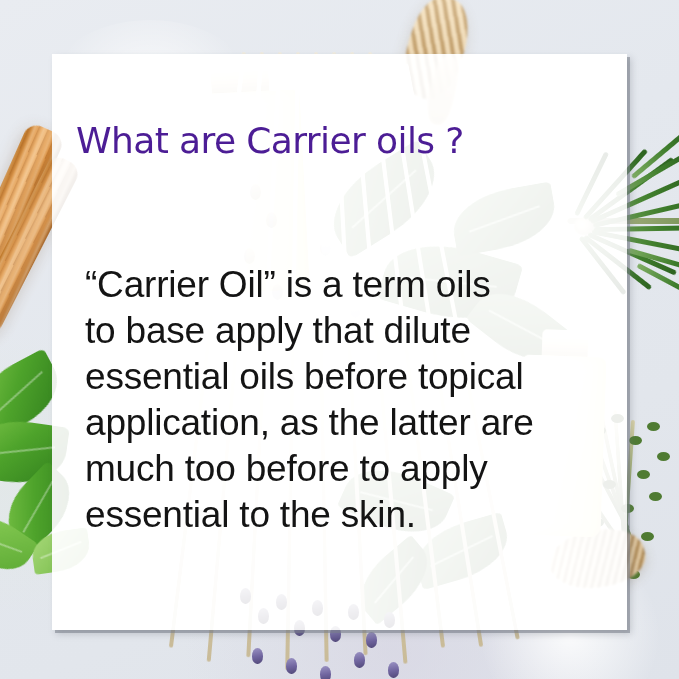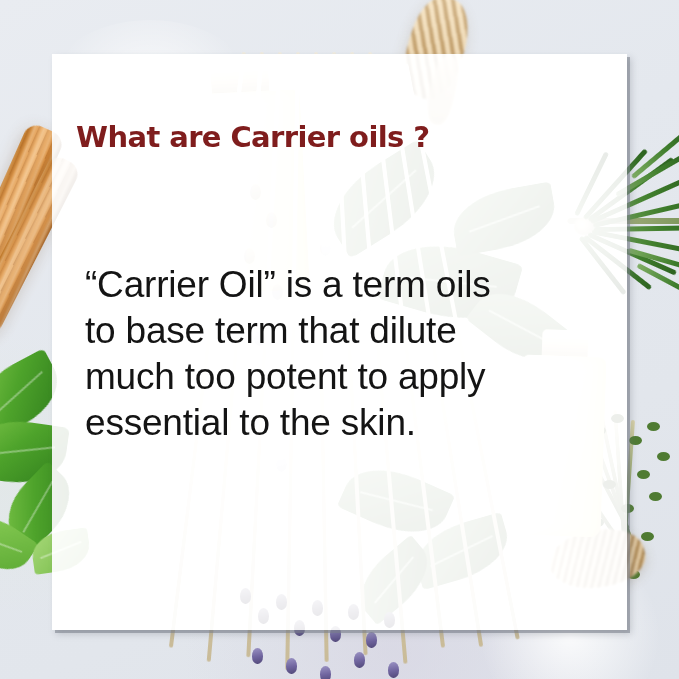--- a/index.html
+++ b/index.html
@@ -298,24 +298,24 @@
     inset: 0;
     padding: 0;
   }
 
   #page-heading {
     position: absolute;
     left: 24px;
     top: 66px;
     margin: 0;
     font-family: "DejaVu Sans", sans-serif;
-    font-size: 29px;
-    font-weight: 700;
+    font-size: 36px;
+    font-weight: 400;
     letter-spacing: -0.6px;
-    color: #7f1d1d;
+    color: #4c1d95;
     white-space: nowrap;
   }
 
   #body-copy {
     position: absolute;
     left: 33px;
     top: 208px;
     width: 530px;
     margin: 0;
     font-family: "Liberation Sans", sans-serif;
@@ -461,21 +461,23 @@
 
   </div>
 
   <div id="content-card">
     <div class="text-wrap">
 
       <h1 id="page-heading">What are Carrier oils ?</h1>
 
       <p id="body-copy">
         <span class="ln">“Carrier Oil” is a term oils</span>
-        <span class="ln">to base term that dilute</span>
-        <span class="ln">much too potent to apply</span>
+        <span class="ln">to base apply that dilute</span>
+        <span class="ln">essential oils before topical</span>
+        <span class="ln">application, as the latter are</span>
+        <span class="ln">much too before to apply</span>
         <span class="ln">essential to the skin.</span>
       </p>
 
     </div>
   </div>
 
 </div>
 
 </body></html>

